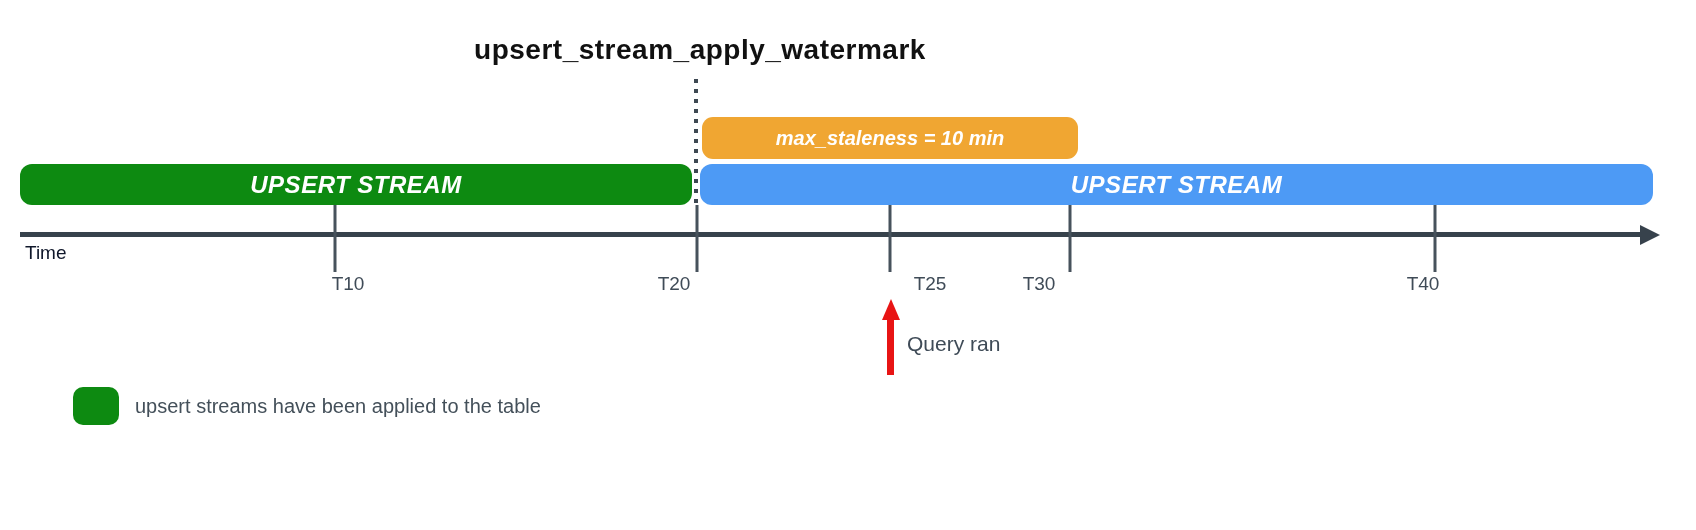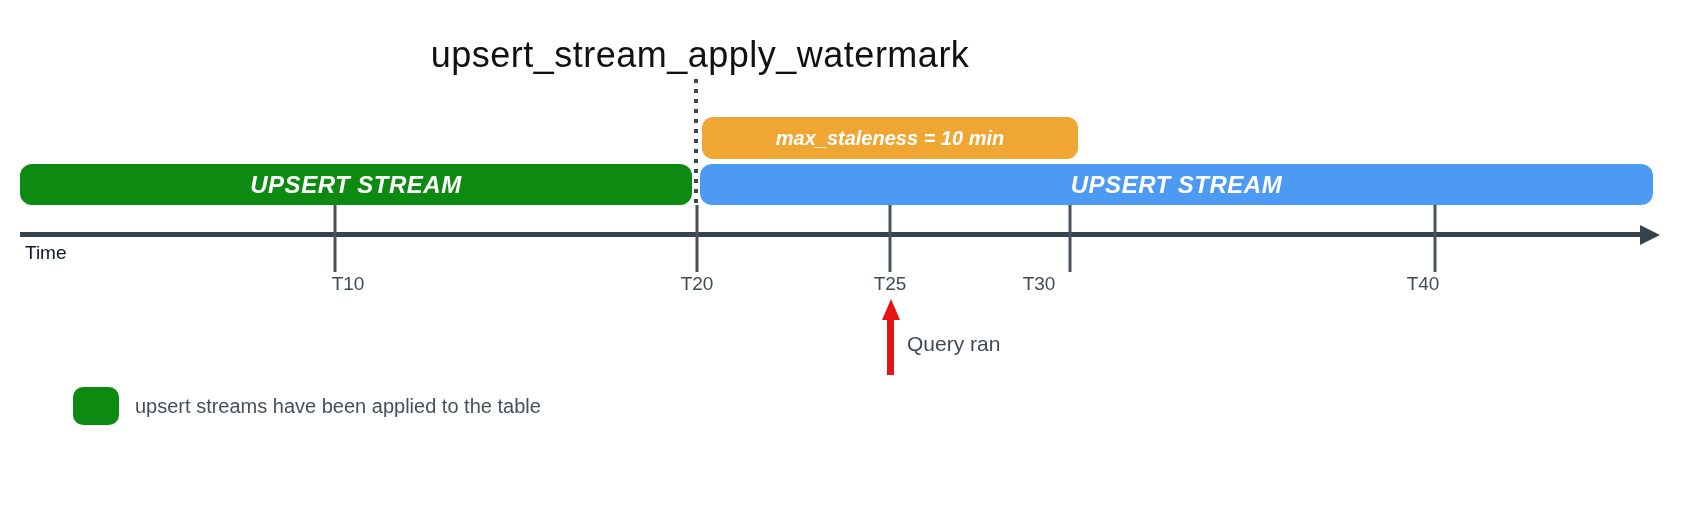--- a/index.html
+++ b/index.html
@@ -2,21 +2,21 @@
 <html><head>
 <meta charset="utf-8">
 <style>
   html,body{margin:0;padding:0;background:#ffffff;}
   .canvas{
     position:relative;width:1696px;height:530px;background:#ffffff;overflow:hidden;
     font-family:"Liberation Sans","DejaVu Sans",sans-serif;
   }
   .title{
     position:absolute;top:34px;left:700px;transform:translateX(-50%);
-    font-size:36px;font-weight:normal;color:#111111;white-space:nowrap;letter-spacing:0.5px;
+    font-size:28px;font-weight:bold;color:#111111;white-space:nowrap;letter-spacing:0.5px;
   }
   .dotted-line{
     position:absolute;left:694px;top:79px;width:4px;height:127px;
     background:repeating-linear-gradient(to bottom,#3d4852 0 4px,transparent 4px 10px);
   }
   .bar{
     position:absolute;display:flex;align-items:center;justify-content:center;
     color:#ffffff;font-weight:bold;font-style:italic;white-space:nowrap;
   }
   .bar-staleness{left:702px;top:117px;width:376px;height:42px;border-radius:11px;font-size:20px;}
@@ -70,22 +70,22 @@
   <div class="axis-arrowhead"></div>
   <div class="time-label">Time</div>
 
   <div class="tick" style="left:335px"></div>
   <div class="tick" style="left:697px"></div>
   <div class="tick" style="left:890px"></div>
   <div class="tick" style="left:1070px"></div>
   <div class="tick" style="left:1435px"></div>
 
   <div class="tick-label" style="left:348px">T10</div>
-  <div class="tick-label" style="left:697px">T20</div>
-  <div class="tick-label" style="left:890px">T25</div>
+  <div class="tick-label" style="left:674px">T20</div>
+  <div class="tick-label" style="left:930px">T25</div>
   <div class="tick-label" style="left:1039px">T30</div>
   <div class="tick-label" style="left:1423px">T40</div>
 
   <div class="query-arrow-head"></div>
   <div class="query-arrow-shaft"></div>
   <div class="query-label">Query ran</div>
 
   <div class="legend-row legend-row-1">
     <div class="legend-swatch" style="background-color: rgb(13, 138, 17);"></div>
     <div class="legend-text">upsert streams have been applied to the table</div>

